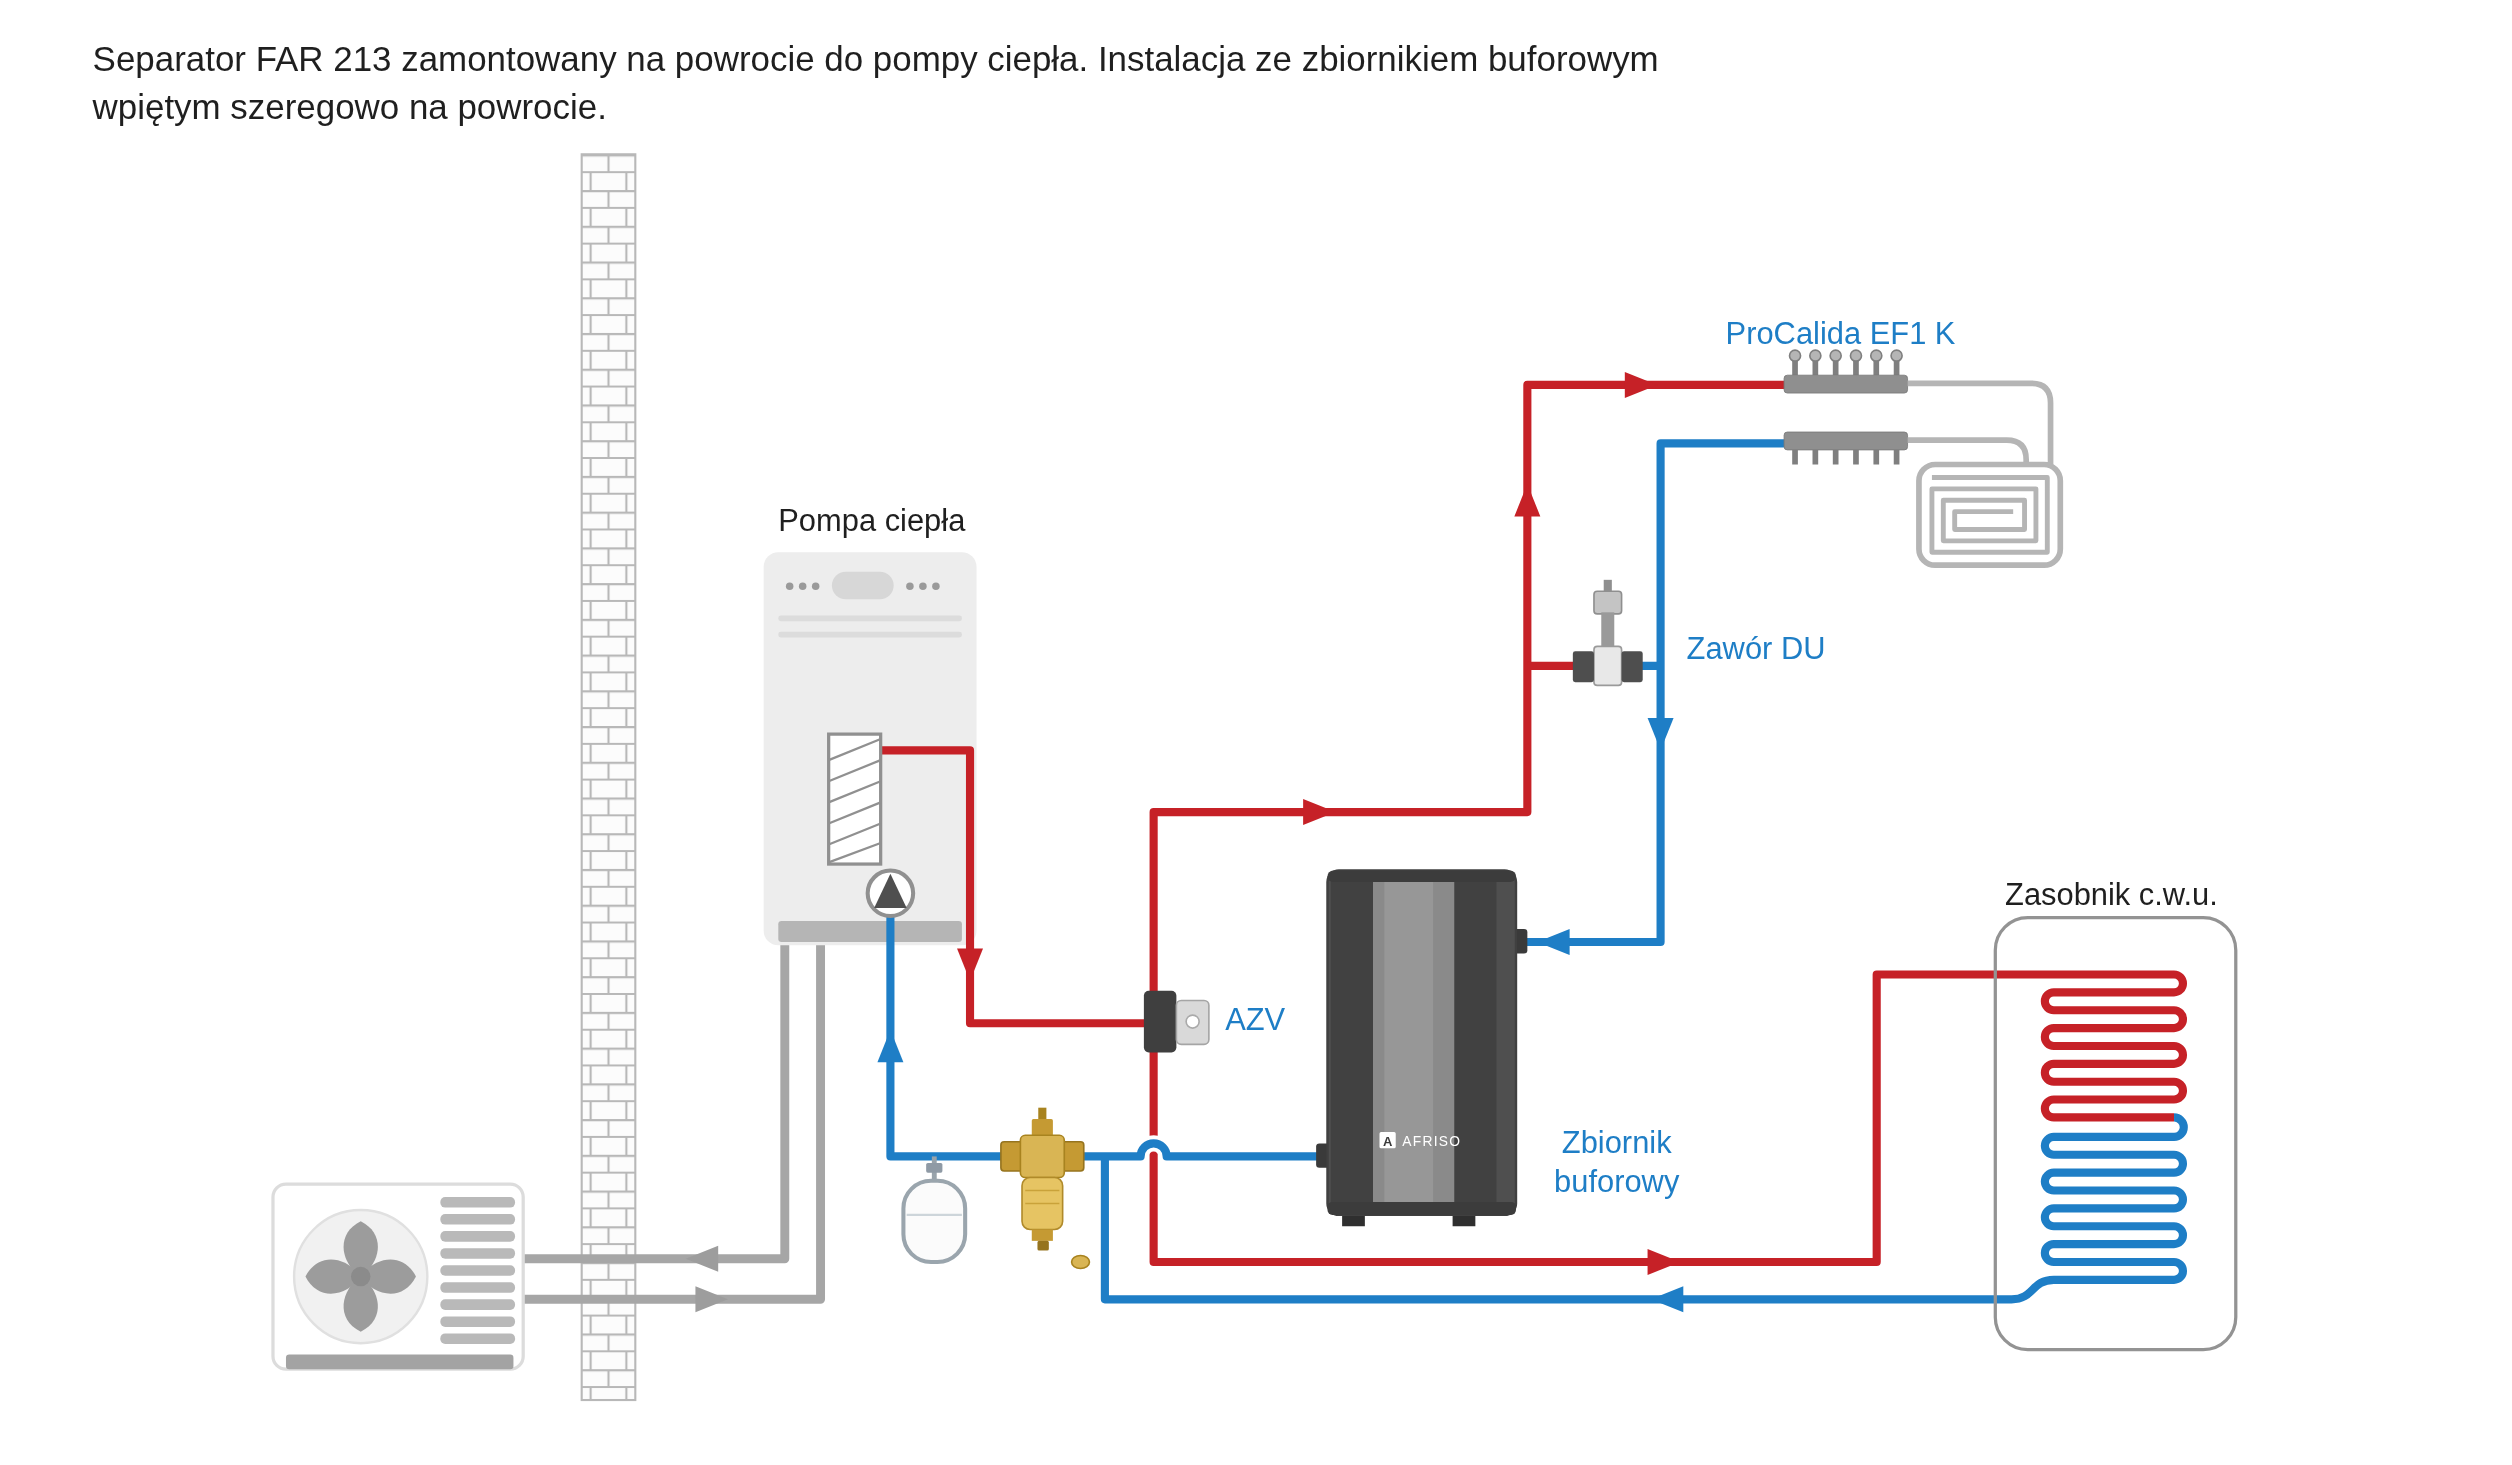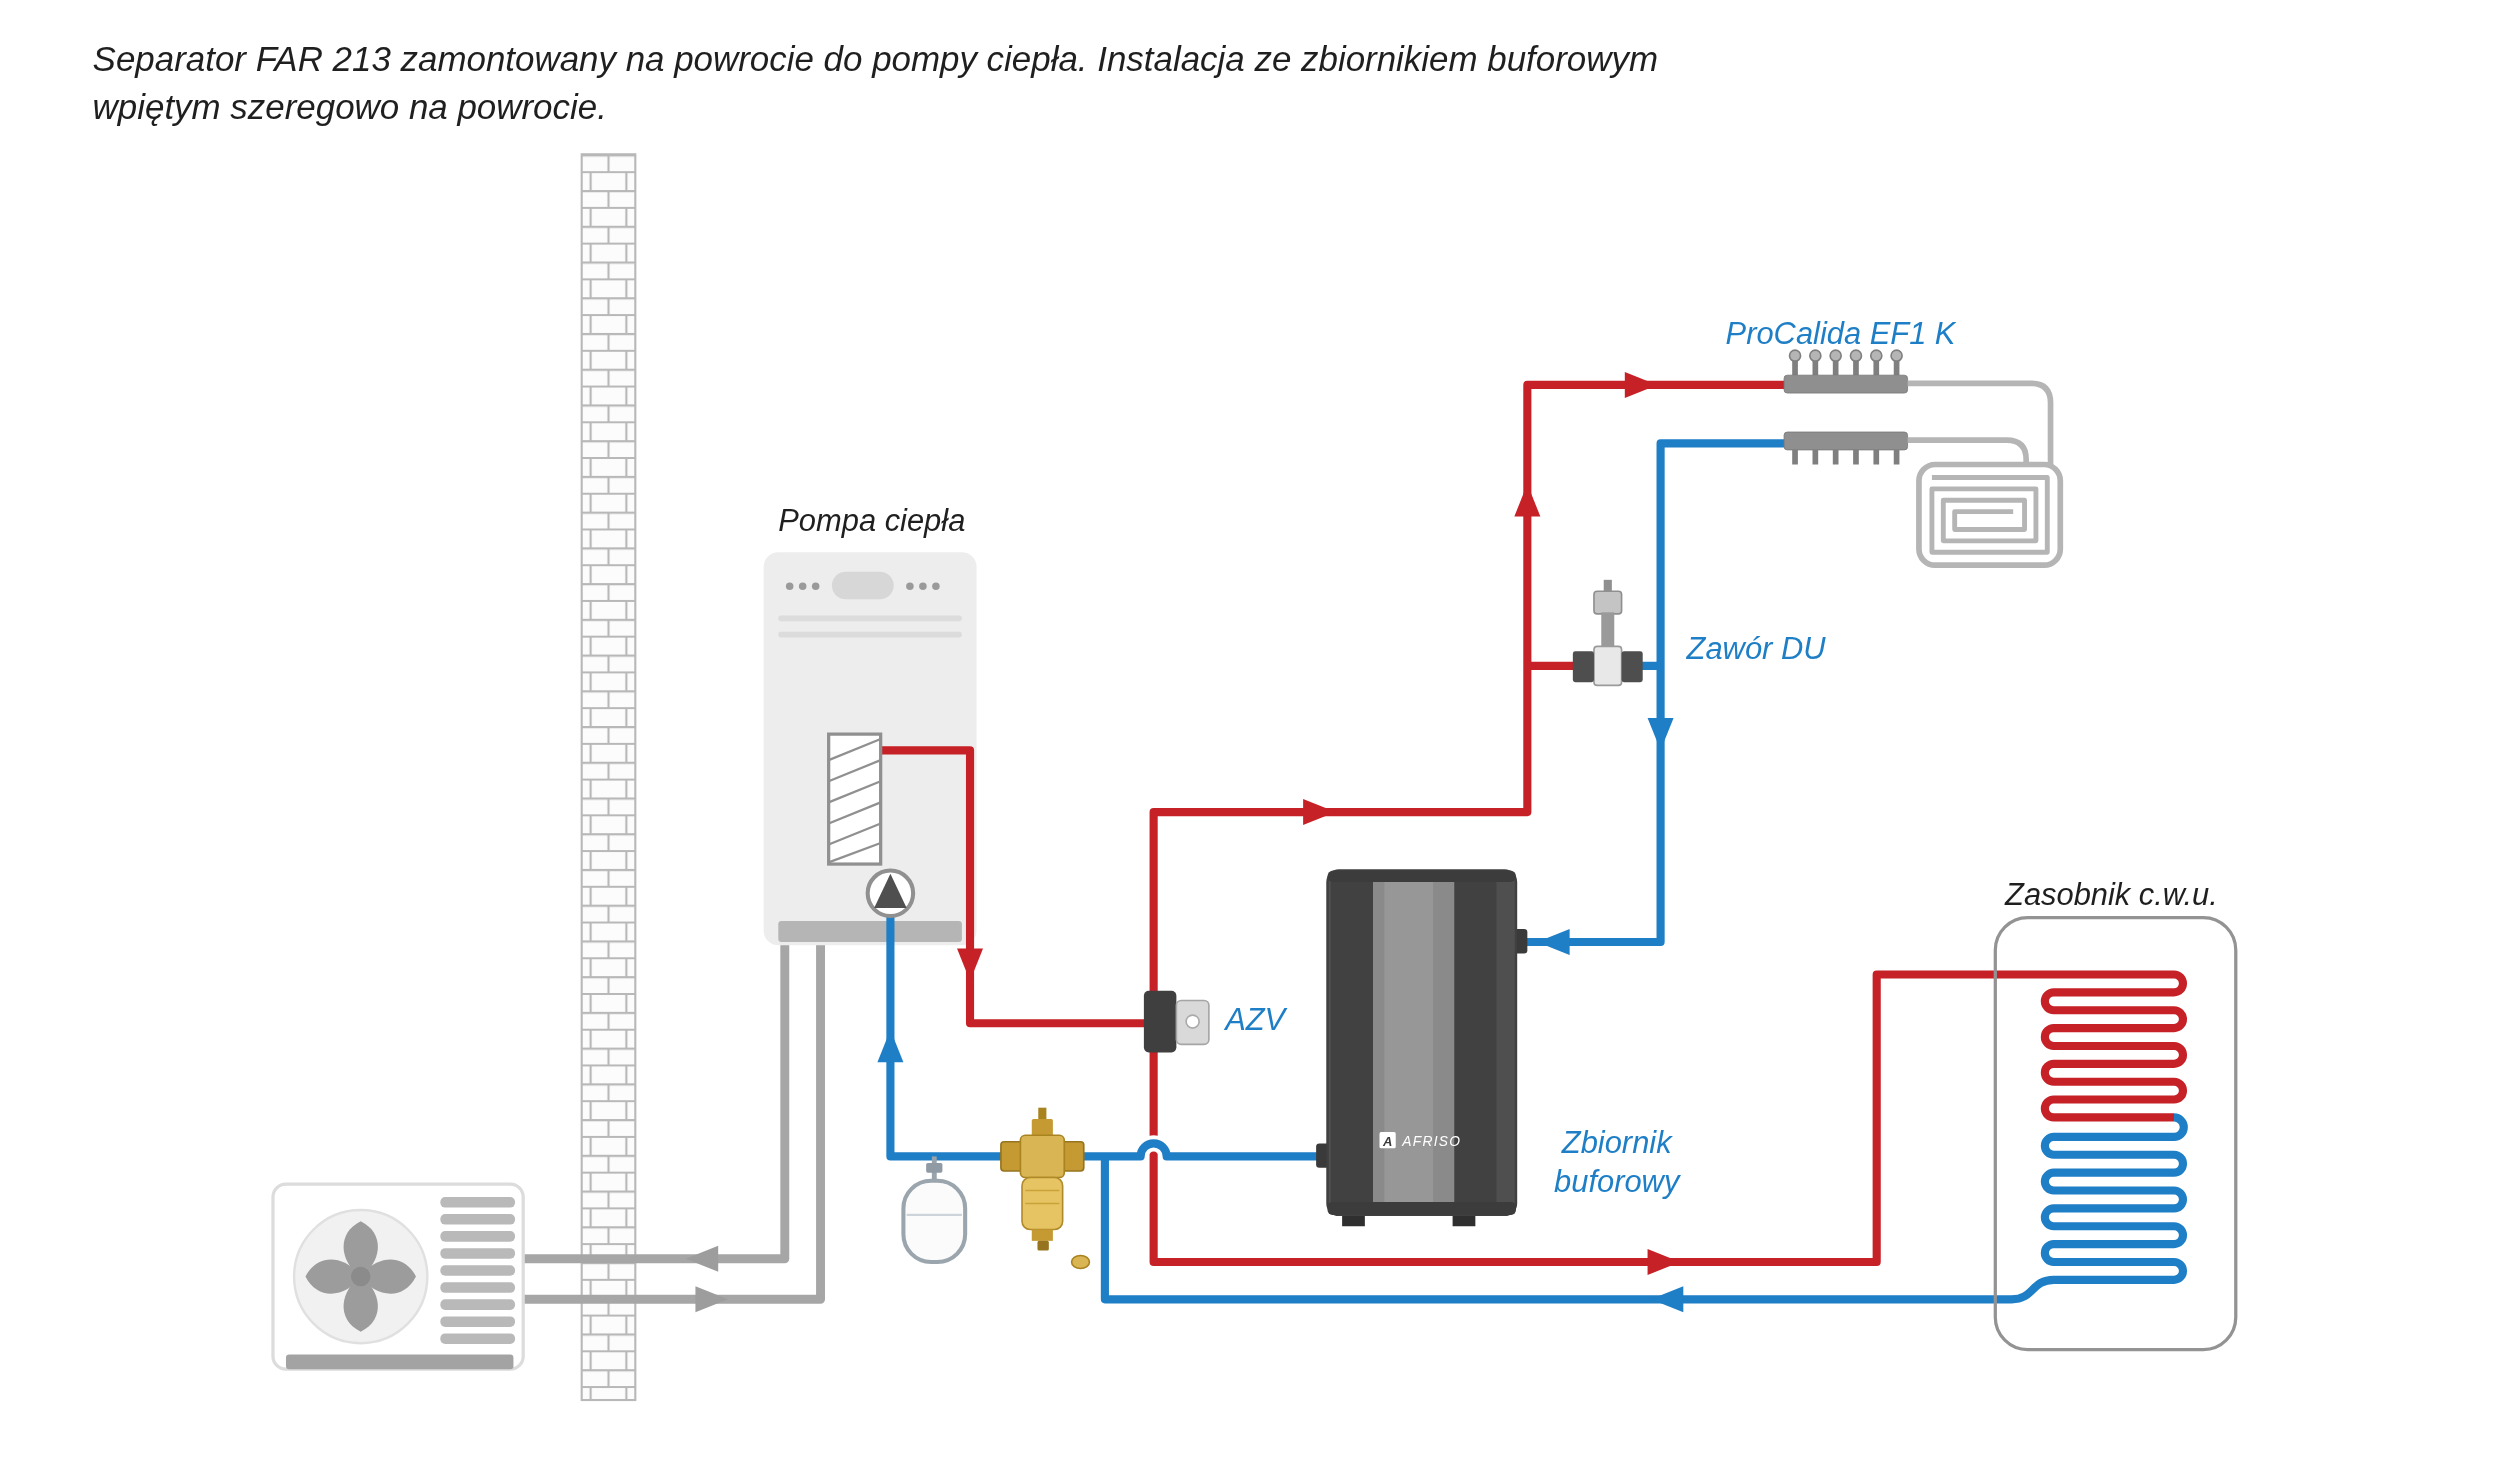--- a/index.html
+++ b/index.html
@@ -1,16 +1,16 @@
 <!DOCTYPE html>
 <html style="font-size:9.5px"><head>
 <meta charset="utf-8">
 <style>
   html,body{margin:0;padding:0;background:#fff;}
-  .canvas{position:relative;width:2512px;height:1465px;background:#ffffff;overflow:hidden;font-style:italic;}
+  .canvas{position:relative;width:2512px;height:1465px;background:#ffffff;overflow:hidden;}
   .canvas svg{position:absolute;left:0;top:0;width:100%;height:100%;}
   text{font-family:"Liberation Sans",sans-serif;}
   .t-title{font-size:21.5px;fill:#1f1f1f;}
   .t-black{font-size:19px;fill:#1f1f1f;}
   .t-blue{font-size:19px;fill:#1e7ec6;}
   .t-logo{font-size:8.5px;fill:#ffffff;letter-spacing:.8px;}
   .t-logoA{font-size:8px;fill:#3a3a3a;font-weight:bold;}
   .pipe-r{stroke:#c62127;stroke-width:5;fill:none;stroke-linejoin:round;}
   .pipe-b{stroke:#1e7ec6;stroke-width:5;fill:none;stroke-linejoin:round;}
   .pipe-g{stroke:#a6a6a6;stroke-width:5.5;fill:none;stroke-linejoin:round;}

